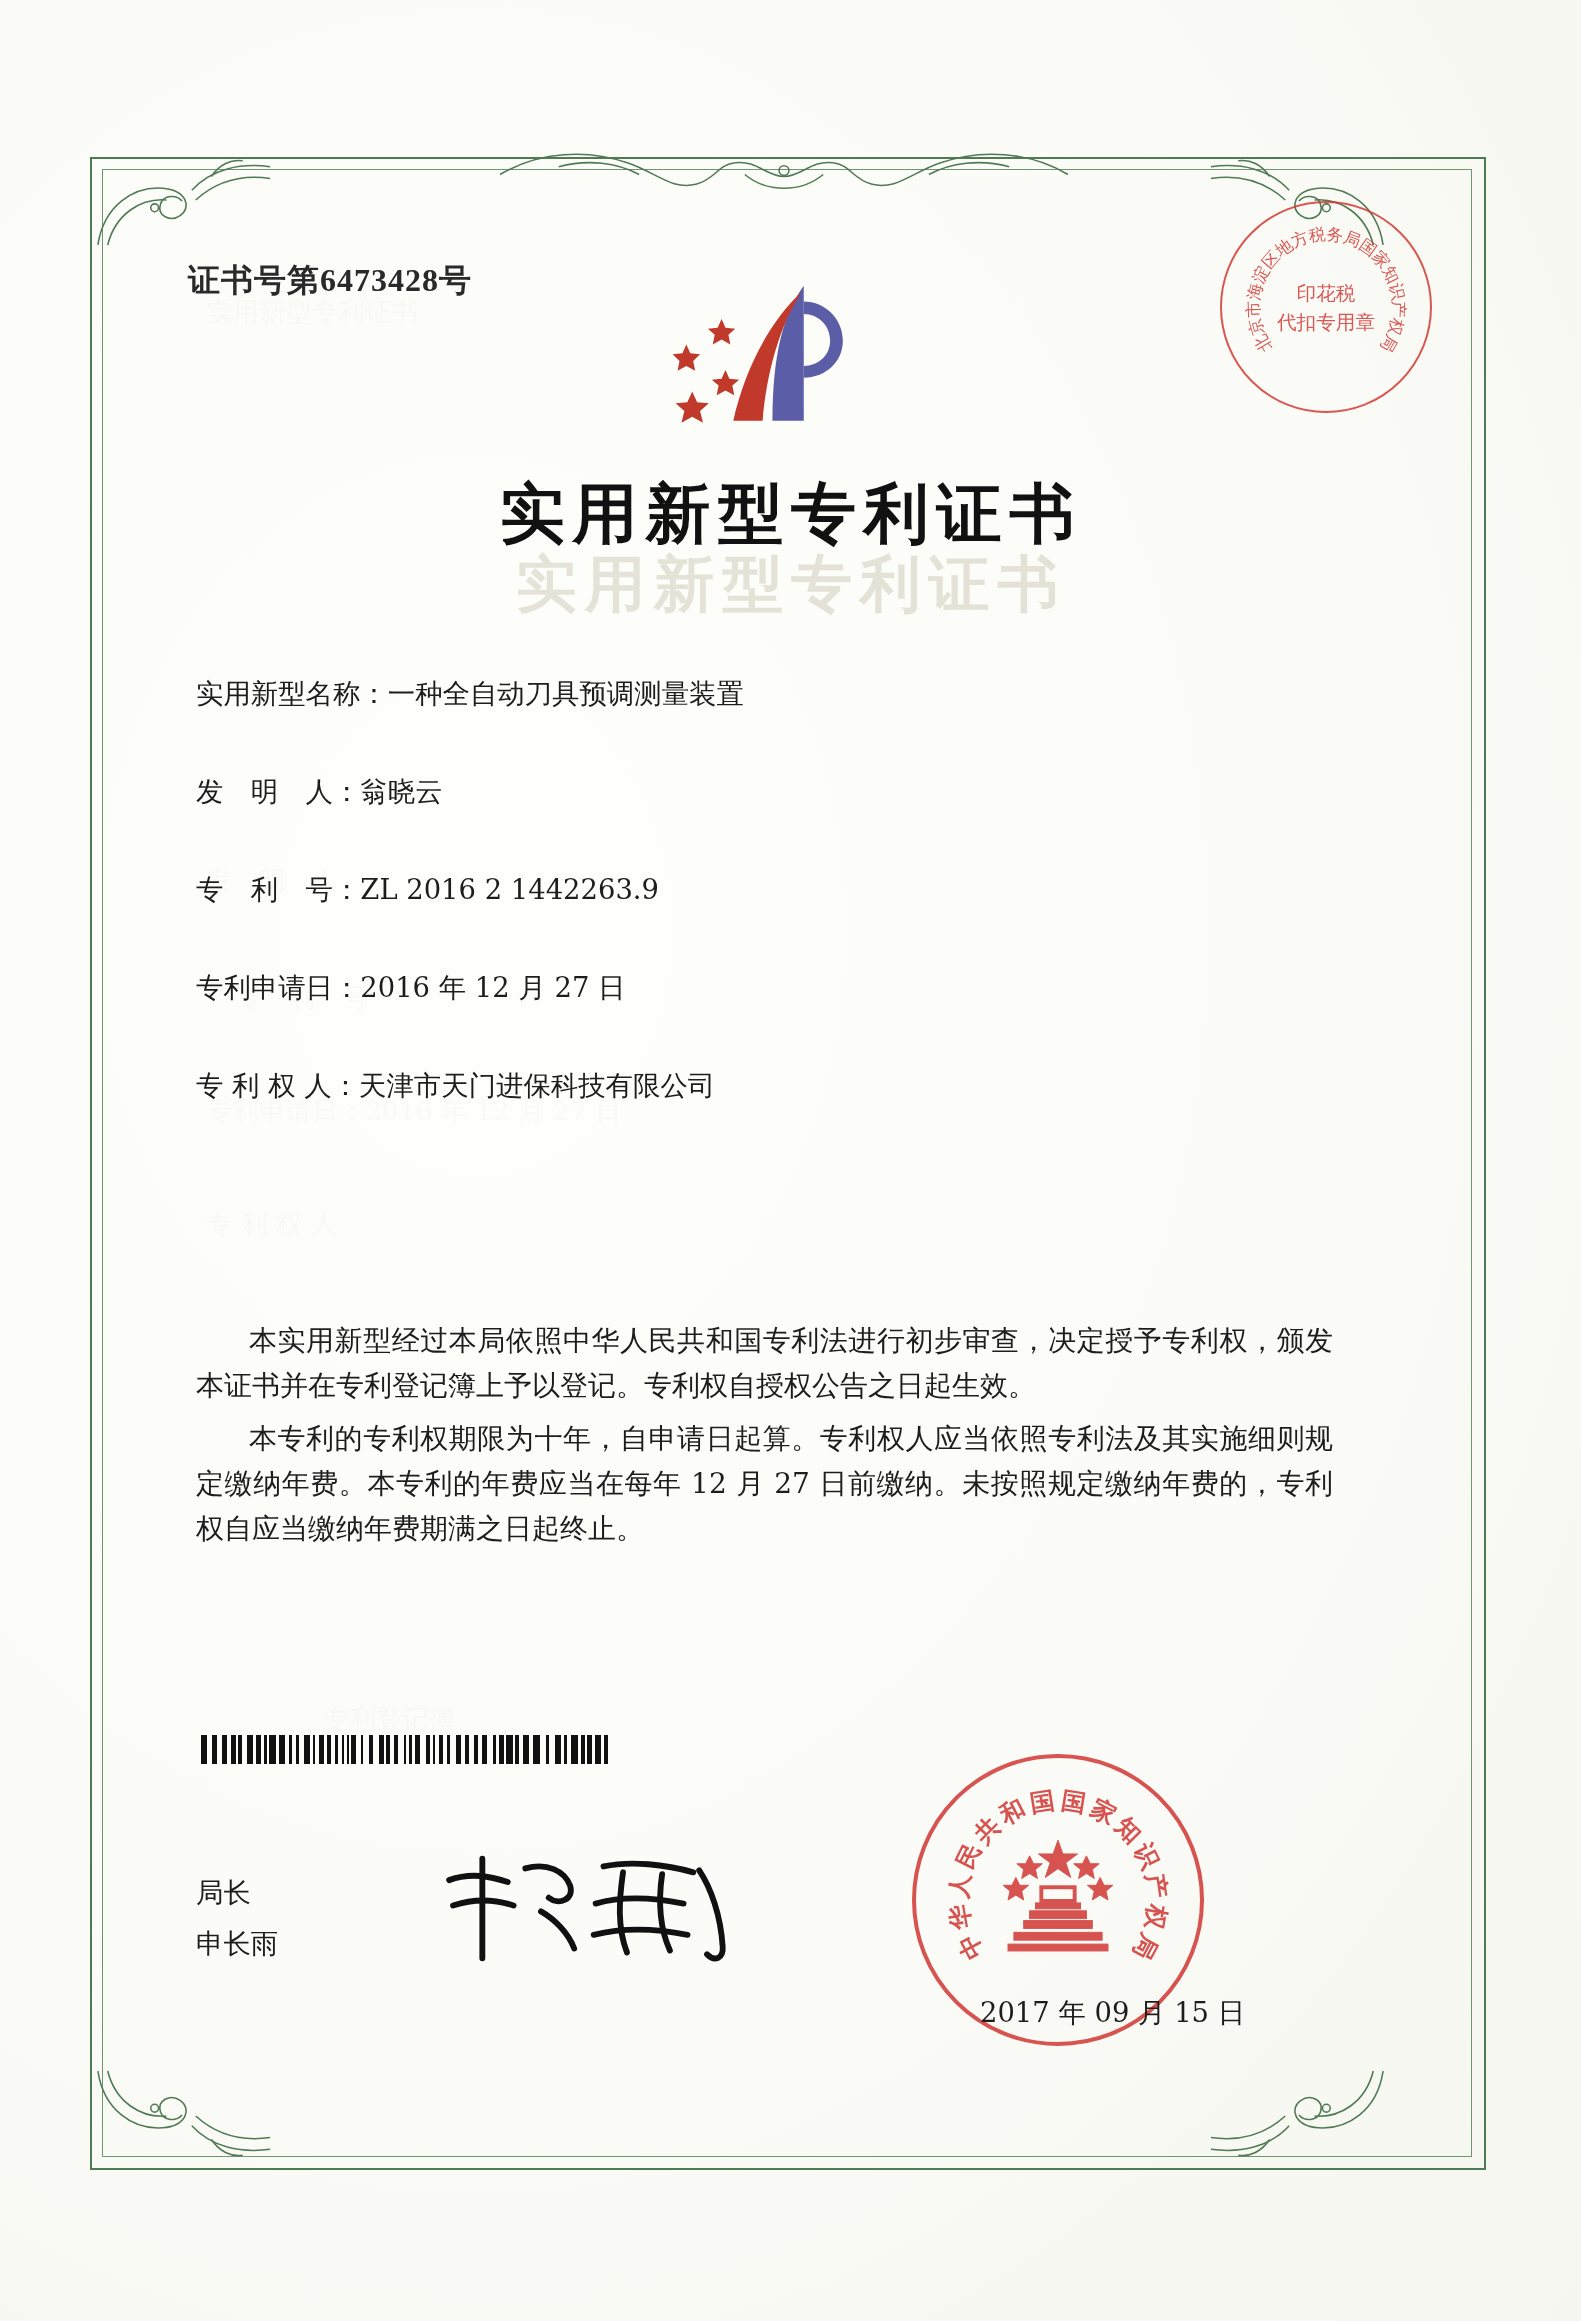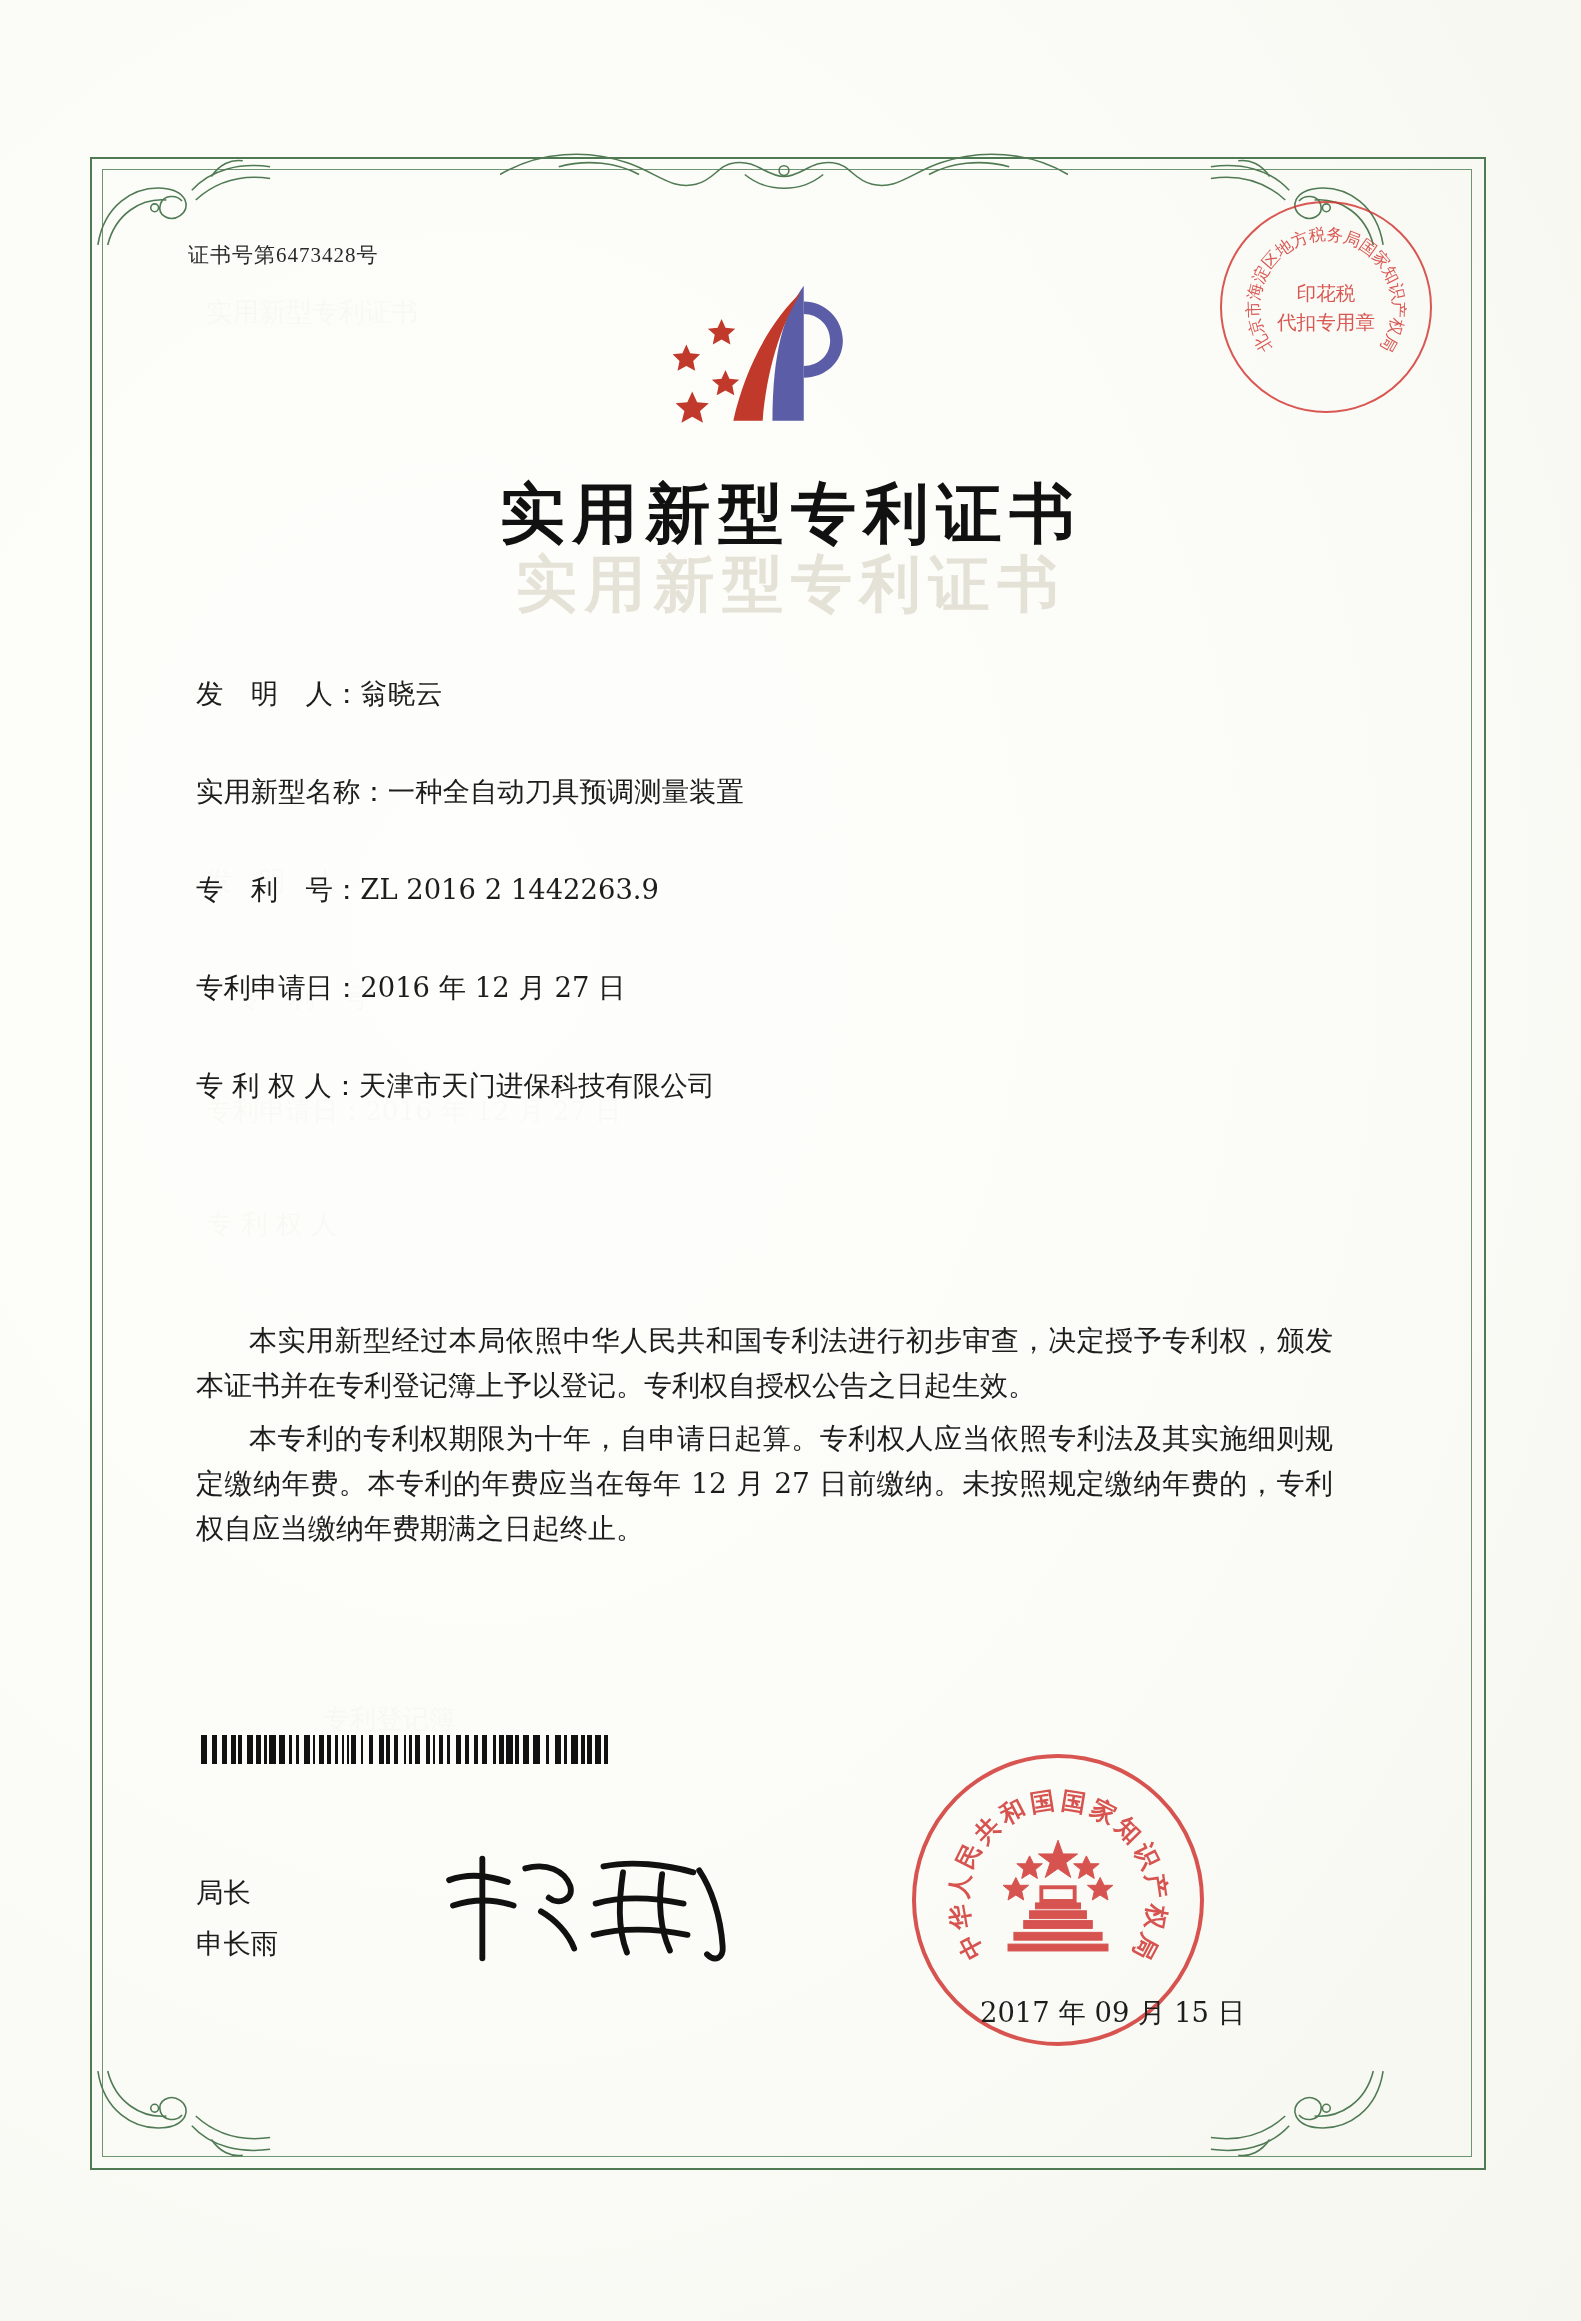--- a/index.html
+++ b/index.html
@@ -69,25 +69,26 @@
     width: 568px;
     height: 61px;
     color: #4f7a53;
   }
   .top-ornament svg { width: 100%; height: 100%; display: block; }
 
   
   .cert-no {
     position: absolute;
     left: 188px;
-    top: 241px;
-    font-size: 21px;
+    top: 259px;
+    font-size: 32px;
     letter-spacing: 1px;
     color: #2a2a2a;
     white-space: nowrap;
+    font-weight: bold;
   }
 
   .logo {
     position: absolute;
     left: 657px;
     top: 274px;
     width: 225px;
     height: 181px;
   }
   .logo svg { width: 100%; height: 100%; display: block; }
@@ -390,24 +391,24 @@
       <div>印花税</div>
       <div>代扣专用章</div>
     </div>
   </div>
 
   <div class="title-ghost">实用新型专利证书</div>
   <div class="title">实用新型专利证书</div>
 
   <div class="fields">
     <div class="field">
+      <span class="lbl">实用新型名称：</span><span class="val">一种全自动刀具预调测量装置</span>
+    </div>
+    <div class="field">
       <span class="lbl">发　明　人：</span><span class="val">翁晓云</span>
-    </div>
-    <div class="field">
-      <span class="lbl">实用新型名称：</span><span class="val">一种全自动刀具预调测量装置</span>
     </div>
     <div class="field">
       <span class="lbl">专　利　号：</span><span class="val">ZL 2016 2 1442263.9</span>
     </div>
     <div class="field">
       <span class="lbl">专利申请日：</span><span class="val">2016 年 12 月 27 日</span>
     </div>
     <div class="field">
       <span class="lbl">专 利 权 人：</span><span class="val">天津市天门进保科技有限公司</span>
     </div>

